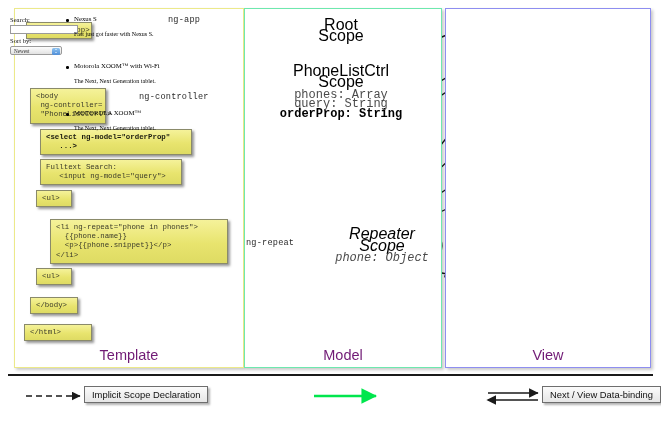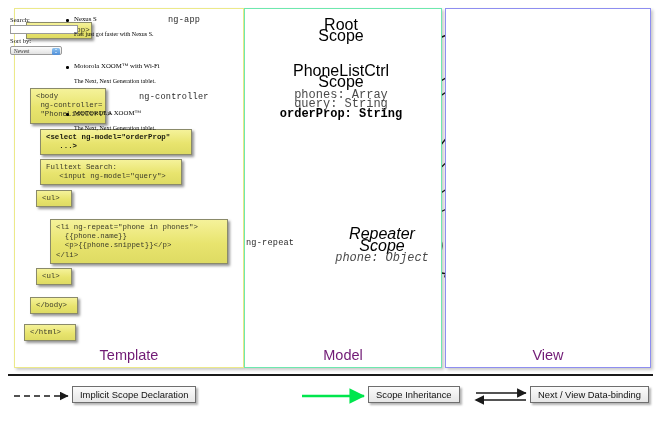--- a/index.html
+++ b/index.html
@@ -89,21 +89,21 @@
   .v-item-snippet{font-size:6px;}
   .v-bullet{position:absolute;width:2.6px;height:2.6px;background:#000;border-radius:50%;}
 
   
   .arrow-label{
     position:absolute;font-family:"Liberation Mono", monospace;
     font-size:8.6px;color:#2b2b2b;letter-spacing:.2px;text-align:center;
   }
 
   
-  .legend{position:absolute;left:14px;top:382px;width:634px;height:34px;}
+  .legend{position:absolute;left:26px;top:382px;width:634px;height:34px;}
   .legend-box{
     position:absolute;
     background:linear-gradient(to bottom,#fbfbfb,#e6e6e6);
     border:1.2px solid #6e6e6e;
     box-shadow:1.5px 1.5px 2px rgba(0,0,0,.3);
     font-size:9.4px;color:#111;
     padding:2px 7px;box-sizing:border-box;
     white-space:nowrap;
   }
   .hrule{position:absolute;left:8px;top:374px;width:645px;height:1.6px;background:#1a1a1a;}
@@ -207,21 +207,21 @@
 
   <div class="codebox" style="left:50px;top:219px;width:178px;">&lt;li ng-repeat="phone in phones"&gt;
   {{phone.name}}
   &lt;p&gt;{{phone.snippet}}&lt;/p&gt;
 &lt;/li&gt;</div>
 
   <div class="codebox" style="left:36px;top:268px;width:36px;">&lt;ul&gt;</div>
 
   <div class="codebox" style="left:30px;top:297px;width:48px;">&lt;/body&gt;</div>
 
-  <div class="codebox" style="left:24px;top:324px;width:52px;">&lt;/html&gt;</div>
+  <div class="codebox" style="left:24px;top:324px;width:68px;">&lt;/html&gt;</div>
 
   <div class="arrow-label" style="left:168px;top:15px;">ng-app</div>
   <div class="arrow-label" style="left:131px;top:92px;padding-left:8px;">ng-controller</div>
   <div class="arrow-label" style="left:246px;top:214px;margin-top:24px;">ng-repeat</div>
 
   <div class="scope" style="left:297px;top:11px;width:88px;height:38px;">
     <div class="cap">
       <div class="scope-title">Root</div>
       <div class="scope-title">Scope</div>
     </div>
@@ -293,18 +293,17 @@
       <path d="M0,14 L54,14" stroke="#1a1a1a" stroke-width="1.5" stroke-dasharray="6,4" fill="none" marker-end="url(#lArr)"></path>
 
       <path d="M288,14 L350,14" stroke="#00e64d" stroke-width="2.6" fill="none" marker-end="url(#lArrG)"></path>
 
       <path d="M462,11 L512,11" stroke="#1a1a1a" stroke-width="1.6" fill="none" marker-end="url(#lArr)"></path>
       <path d="M462,18 L512,18" stroke="#1a1a1a" stroke-width="1.6" fill="none" marker-start="url(#lArrL)"></path>
     </svg>
 
     <div class="legend-box" style="left:58px;top:4px;">Implicit Scope Declaration</div>
 
-    <div class="legend-box" style="left:354px;top:4px;">Scope Inheritance</div>
 
     <div class="legend-box" style="left:516px;top:4px;">Next / View Data-binding</div>
   </div>
 
 </div>
 
 </body></html>

